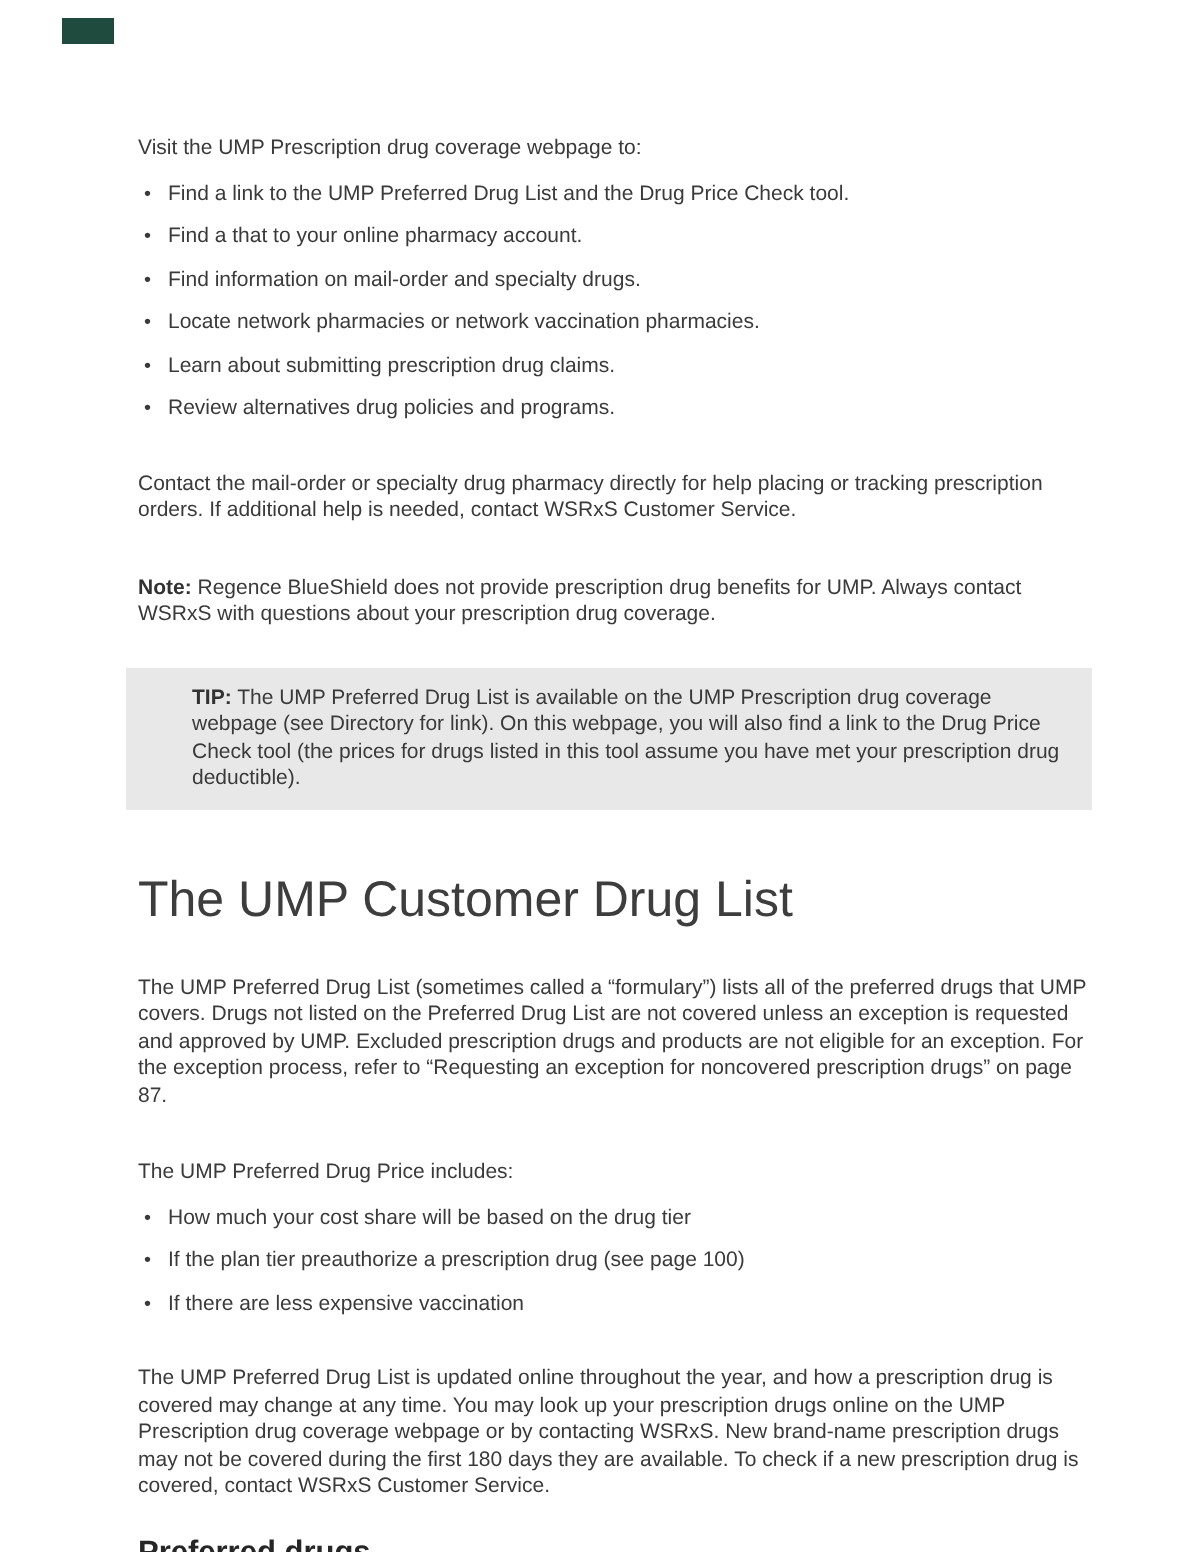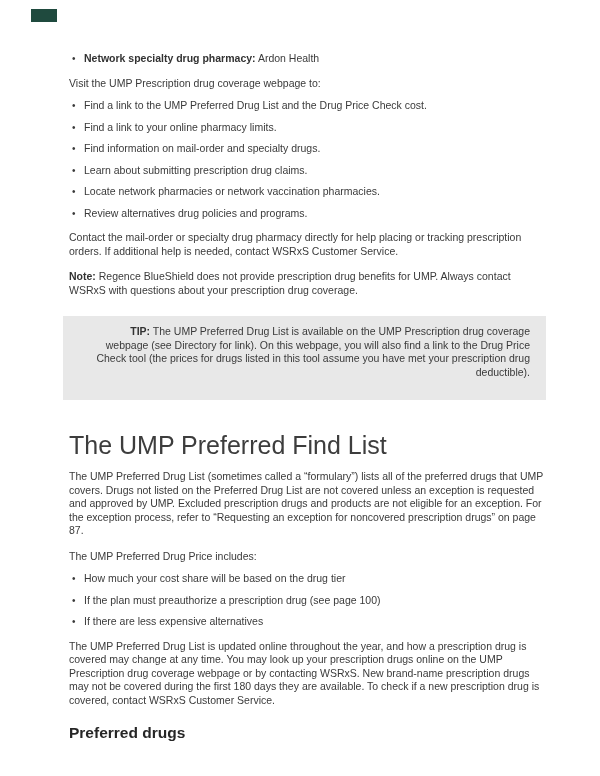--- a/index.html
+++ b/index.html
@@ -15,90 +15,84 @@
     width:600px; height:776px;
     display:flex; flex-direction:column;
     padding:52px 54px 12px 69px;
     font-size:10.5px; line-height:13.5px;
   }
   .corner-marker {
     position:absolute; left:31px; top:9px;
     width:26px; height:13px;
     background:#1f4a3e;
   }
-  p { margin:3px 0 9px; }
+  p { margin:16px 0 9px; }
   strong { font-weight:700; color:#323232; }
   ul { list-style:none; margin:0; padding:0; }
   li { position:relative; padding-left:15px; margin:0 0 8px; }
   li::before {
     content:"\2022";
     position:absolute; left:3px; top:0;
     font-size:10px; color:#3a3a3a;
   }
   .tip-box {
     box-sizing:border-box;
     margin:10px 0 15px -6px;
-    padding:9px 16px 21px 33px;
+    padding:9px 16px 8px 33px;
     background:#e8e8e8;
-    text-align:right;
   }
   h1 {
     font-size:25px; line-height:30px;
     font-weight:300; color:#3d3d3d;
     margin:15px 0 7px;
   }
   h2 {
     font-size:15.5px; line-height:19px;
     font-weight:700; color:#262626;
     margin:7px 0 4px;
   }
 </style>
 </head>
 <body>
 
 <div class="page">
 
   <div class="corner-marker" style="background-color: rgb(31, 74, 62);"></div>
 
-  <ul>
-    <li>
-      <strong>Network specialty drug pharmacy:</strong><span> Ardon Health</span>
-    </li>
-  </ul>
 
   <p>Visit the UMP Prescription drug coverage webpage to:</p>
 
   <ul>
-    <li>Find a link to the UMP Preferred Drug List and the Drug Price Check cost.</li>
-    <li>Find a link to your online pharmacy limits.</li>
+    <li>Find a link to the UMP Preferred Drug List and the Drug Price Check tool.</li>
+    <li>Find a that to your online pharmacy account.</li>
     <li>Find information on mail-order and specialty drugs.</li>
+    <li>Locate network pharmacies or network vaccination pharmacies.</li>
     <li>Learn about submitting prescription drug claims.</li>
-    <li>Locate network pharmacies or network vaccination pharmacies.</li>
     <li>Review alternatives drug policies and programs.</li>
   </ul>
 
   <p>Contact the mail-order or specialty drug pharmacy directly for help placing or tracking prescription orders. If additional help is needed, contact WSRxS Customer Service.</p>
 
   <p>
     <strong>Note:</strong><span> Regence BlueShield does not provide prescription drug benefits for UMP. Always contact WSRxS with questions about your prescription drug coverage.</span>
   </p>
 
   <div class="tip-box" style="background-color: rgb(232, 232, 232);">
     <strong>TIP:</strong><span> The UMP Preferred Drug List is available on the UMP Prescription drug coverage webpage (see Directory for link). On this webpage, you will also find a link to the Drug Price Check tool (the prices for drugs listed in this tool assume you have met your prescription drug deductible).</span>
   </div>
 
-  <h1>The UMP Preferred Find List</h1>
+  <h1>The UMP Customer Drug List</h1>
 
   <p>The UMP Preferred Drug List (sometimes called a “formulary”) lists all of the preferred drugs that UMP covers. Drugs not listed on the Preferred Drug List are not covered unless an exception is requested and approved by UMP. Excluded prescription drugs and products are not eligible for an exception. For the exception process, refer to “Requesting an exception for noncovered prescription drugs” on page 87.</p>
 
   <p>The UMP Preferred Drug Price includes:</p>
 
   <ul>
     <li>How much your cost share will be based on the drug tier</li>
-    <li>If the plan must preauthorize a prescription drug (see page 100)</li>
-    <li>If there are less expensive alternatives</li>
+    <li>If the plan tier preauthorize a prescription drug (see page 100)</li>
+    <li>If there are less expensive vaccination</li>
   </ul>
 
   <p>The UMP Preferred Drug List is updated online throughout the year, and how a prescription drug is covered may change at any time. You may look up your prescription drugs online on the UMP Prescription drug coverage webpage or by contacting WSRxS. New brand-name prescription drugs may not be covered during the first 180 days they are available. To check if a new prescription drug is covered, contact WSRxS Customer Service.</p>
 
   <h2>Preferred drugs</h2>
 
 </div>
 
 </body></html>

